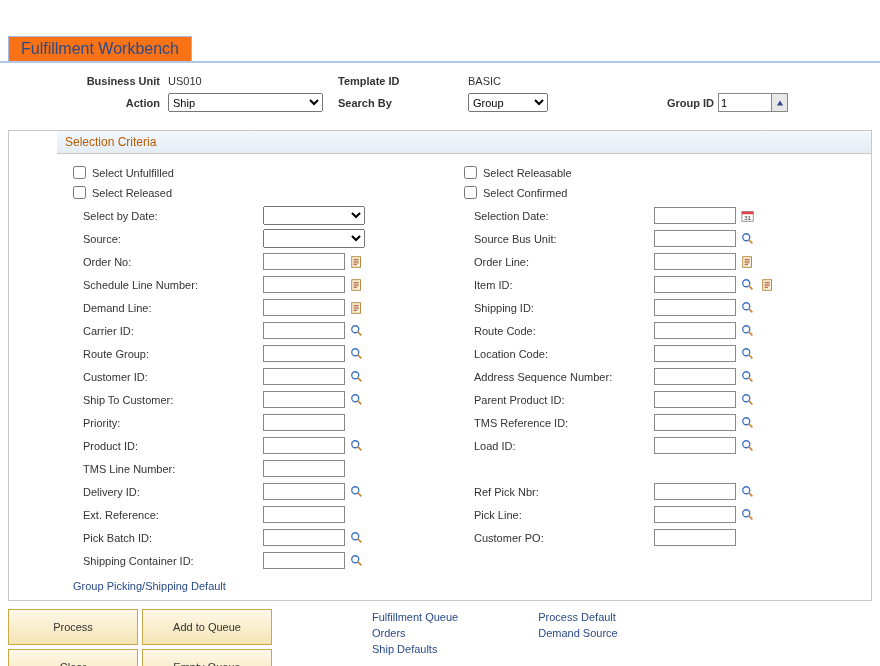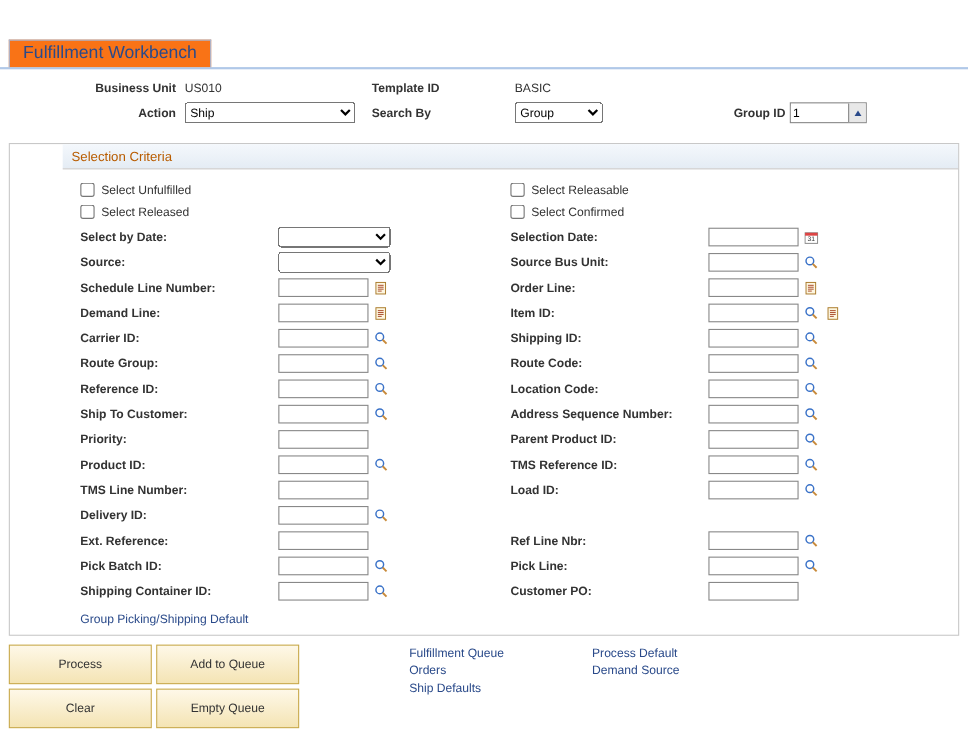--- a/index.html
+++ b/index.html
@@ -115,22 +115,23 @@
       margin-right: 6px;
       width: 13px; height: 13px;
     }
     .field-row {
       display: flex;
       align-items: center;
       height: 23px;
     }
     .fld-lbl {
       width: 180px;
-      font-weight: bold;
+      font-weight: normal;
       color: #333;
+      margin-left: 10px;
     }
     .fld-ctrl {
       display: flex;
       align-items: center;
     }
     input.txt {
       width: 82px;
       height: 17px;
       border: 1px solid #888;
       padding: 0 2px;
@@ -269,20 +270,31 @@
               <select class="sel-fld"><option></option></select>
             </div>
         </div>
         <div class="field-row">
           <div class="fld-lbl">Source:</div>
           <div class="fld-ctrl">
               <select class="sel-fld"><option></option></select>
             </div>
         </div>
         <div class="field-row">
+          <div class="fld-lbl">Order No:</div>
+          <div class="fld-ctrl">
+            <input class="txt" style="">
+            <span class="icon">
+                <svg width="14" height="14">
+                  <use href="#i-related"></use>
+                </svg>
+              </span>
+          </div>
+        </div>
+        <div class="field-row">
           <div class="fld-lbl">Schedule Line Number:</div>
           <div class="fld-ctrl">
             <input class="txt" style="">
             <span class="icon">
                 <svg width="14" height="14">
                   <use href="#i-related"></use>
                 </svg>
               </span>
           </div>
         </div>
@@ -313,21 +325,21 @@
           <div class="fld-ctrl">
             <input class="txt" style="">
             <span class="icon">
                 <svg width="14" height="14">
                   <use href="#i-lookup"></use>
                 </svg>
               </span>
           </div>
         </div>
         <div class="field-row">
-          <div class="fld-lbl">Reference ID:</div>
+          <div class="fld-lbl">Customer ID:</div>
           <div class="fld-ctrl">
             <input class="txt" style="">
             <span class="icon">
                 <svg width="14" height="14">
                   <use href="#i-lookup"></use>
                 </svg>
               </span>
           </div>
         </div>
         <div class="field-row">
@@ -536,21 +548,21 @@
             <input class="txt" style="">
             <span class="icon">
                 <svg width="14" height="14">
                   <use href="#i-lookup"></use>
                 </svg>
               </span>
           </div>
         </div>
         <div class="field-row">&nbsp;</div>
         <div class="field-row">
-          <div class="fld-lbl">Ref Line Nbr:</div>
+          <div class="fld-lbl">Ref Pick Nbr:</div>
           <div class="fld-ctrl">
             <input class="txt" style="">
             <span class="icon">
                 <svg width="14" height="14">
                   <use href="#i-lookup"></use>
                 </svg>
               </span>
           </div>
         </div>
         <div class="field-row">

